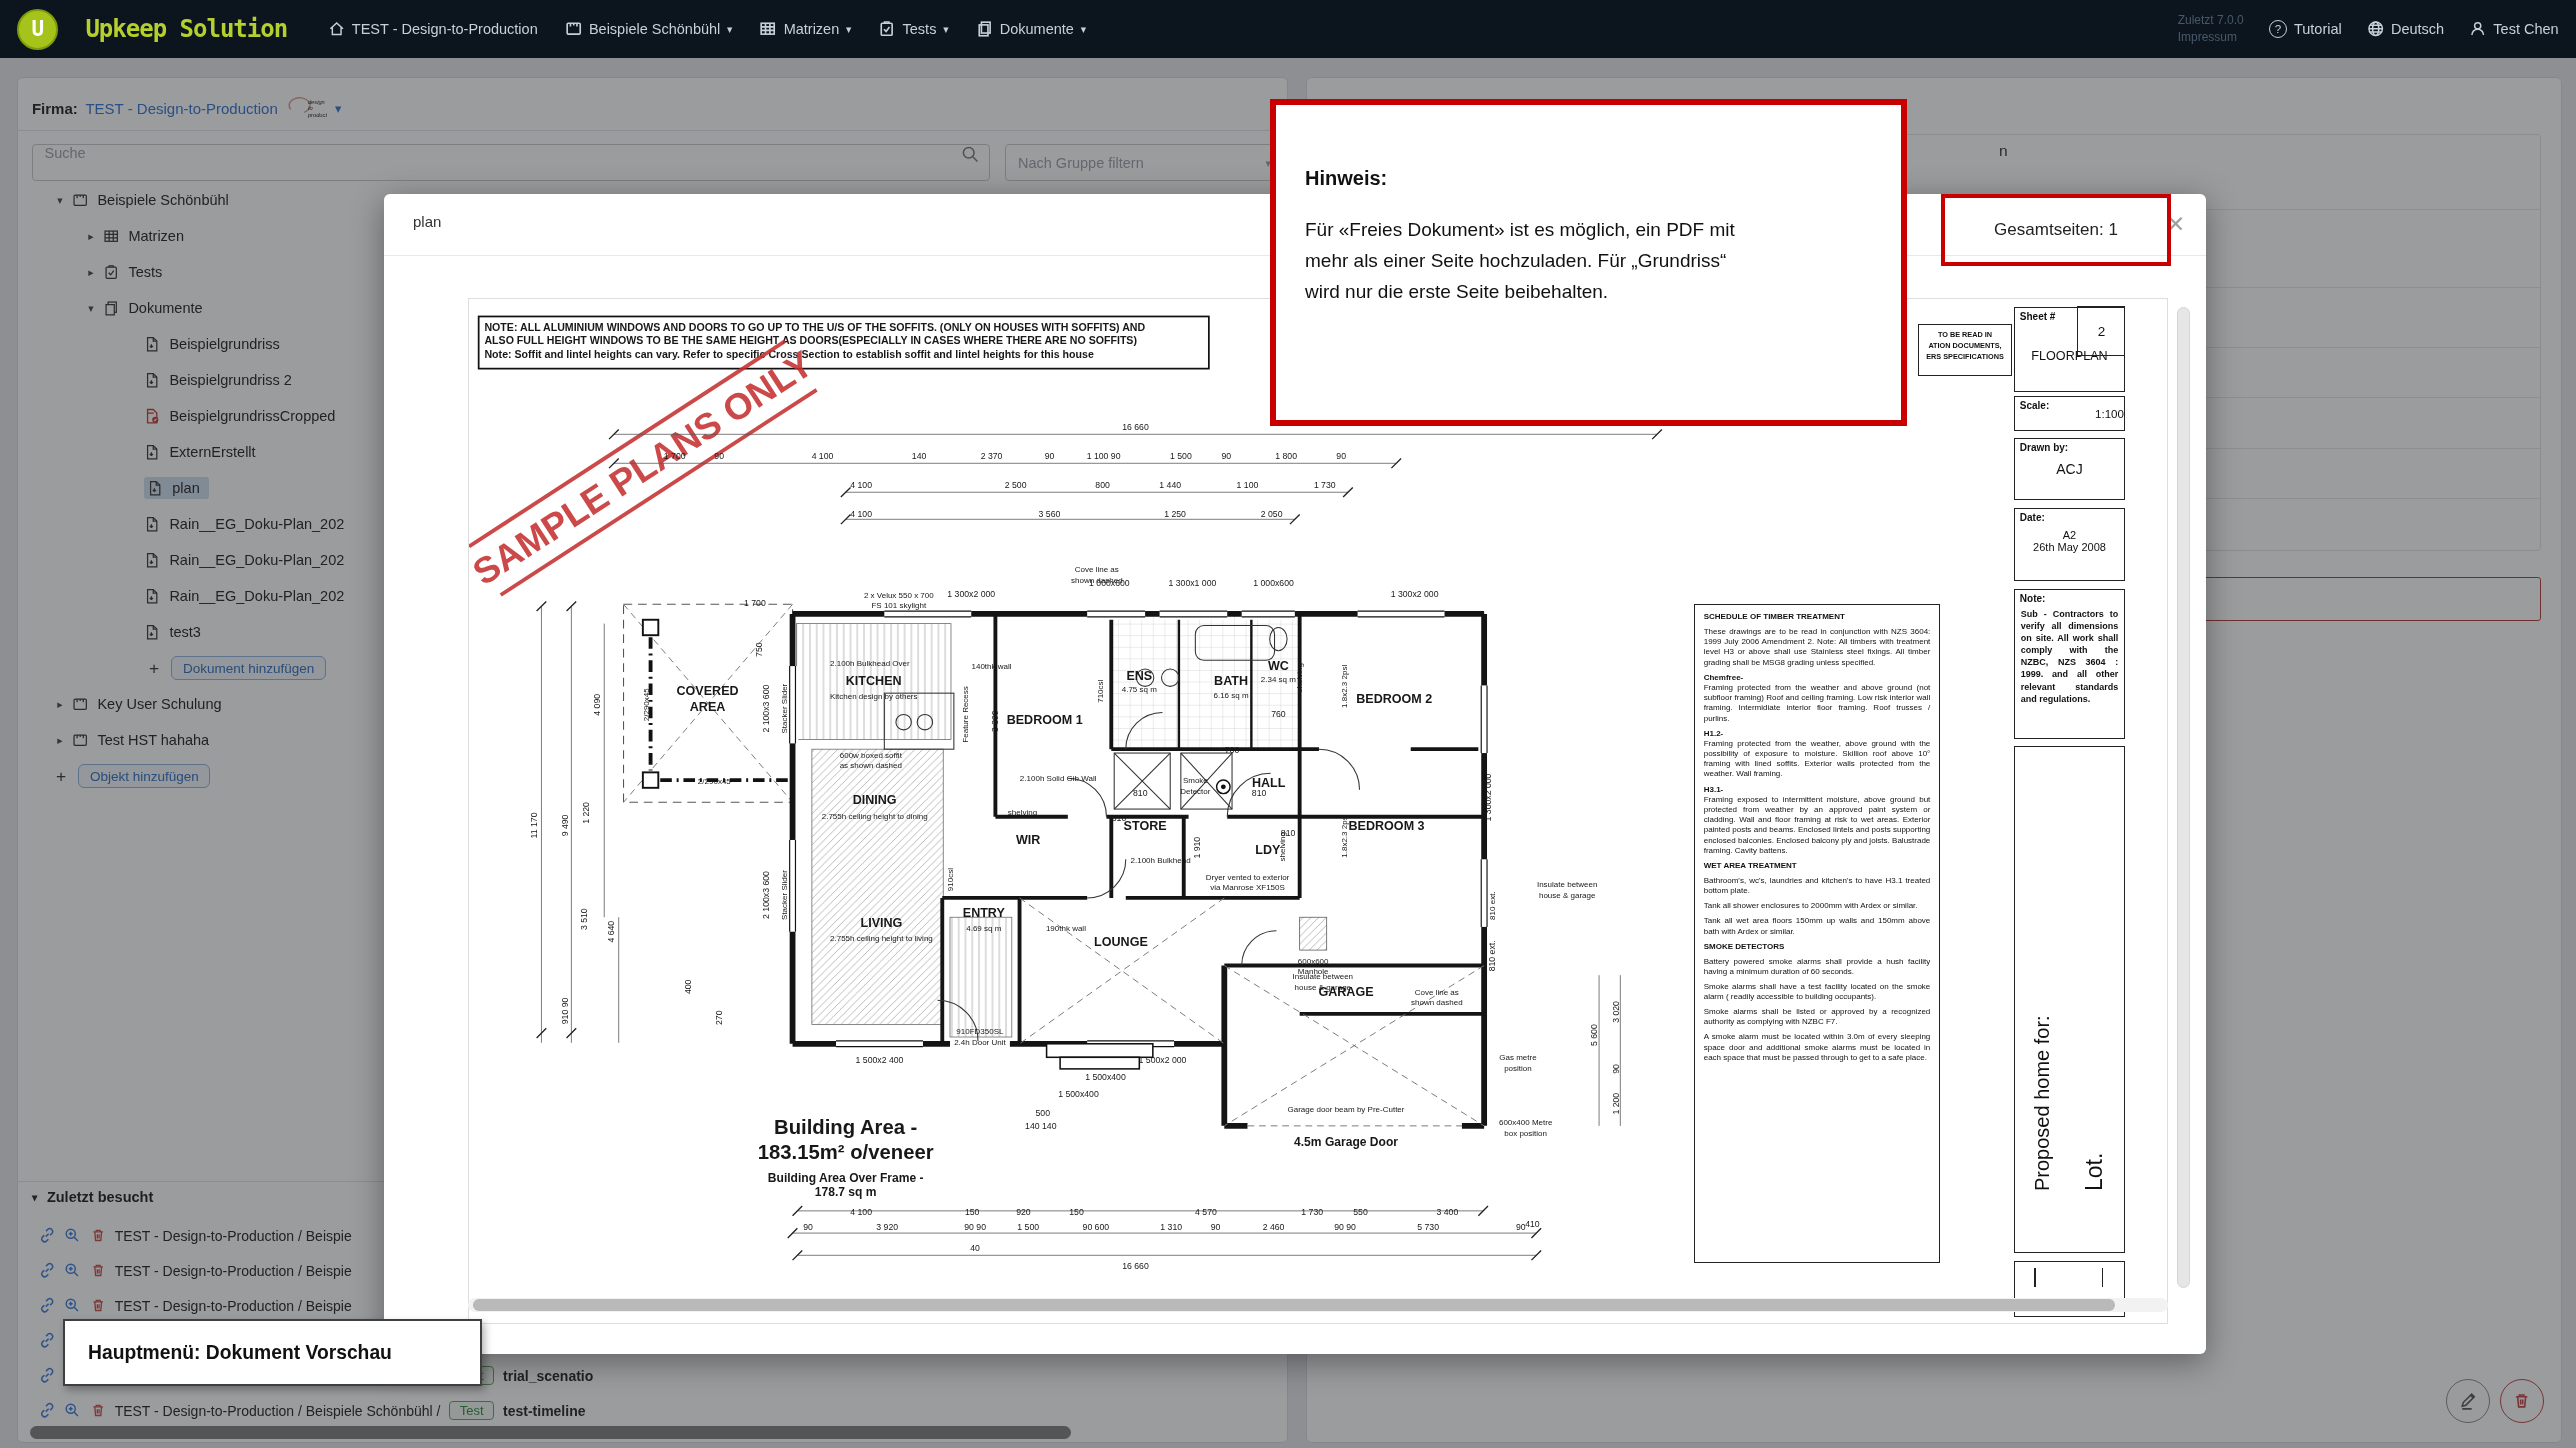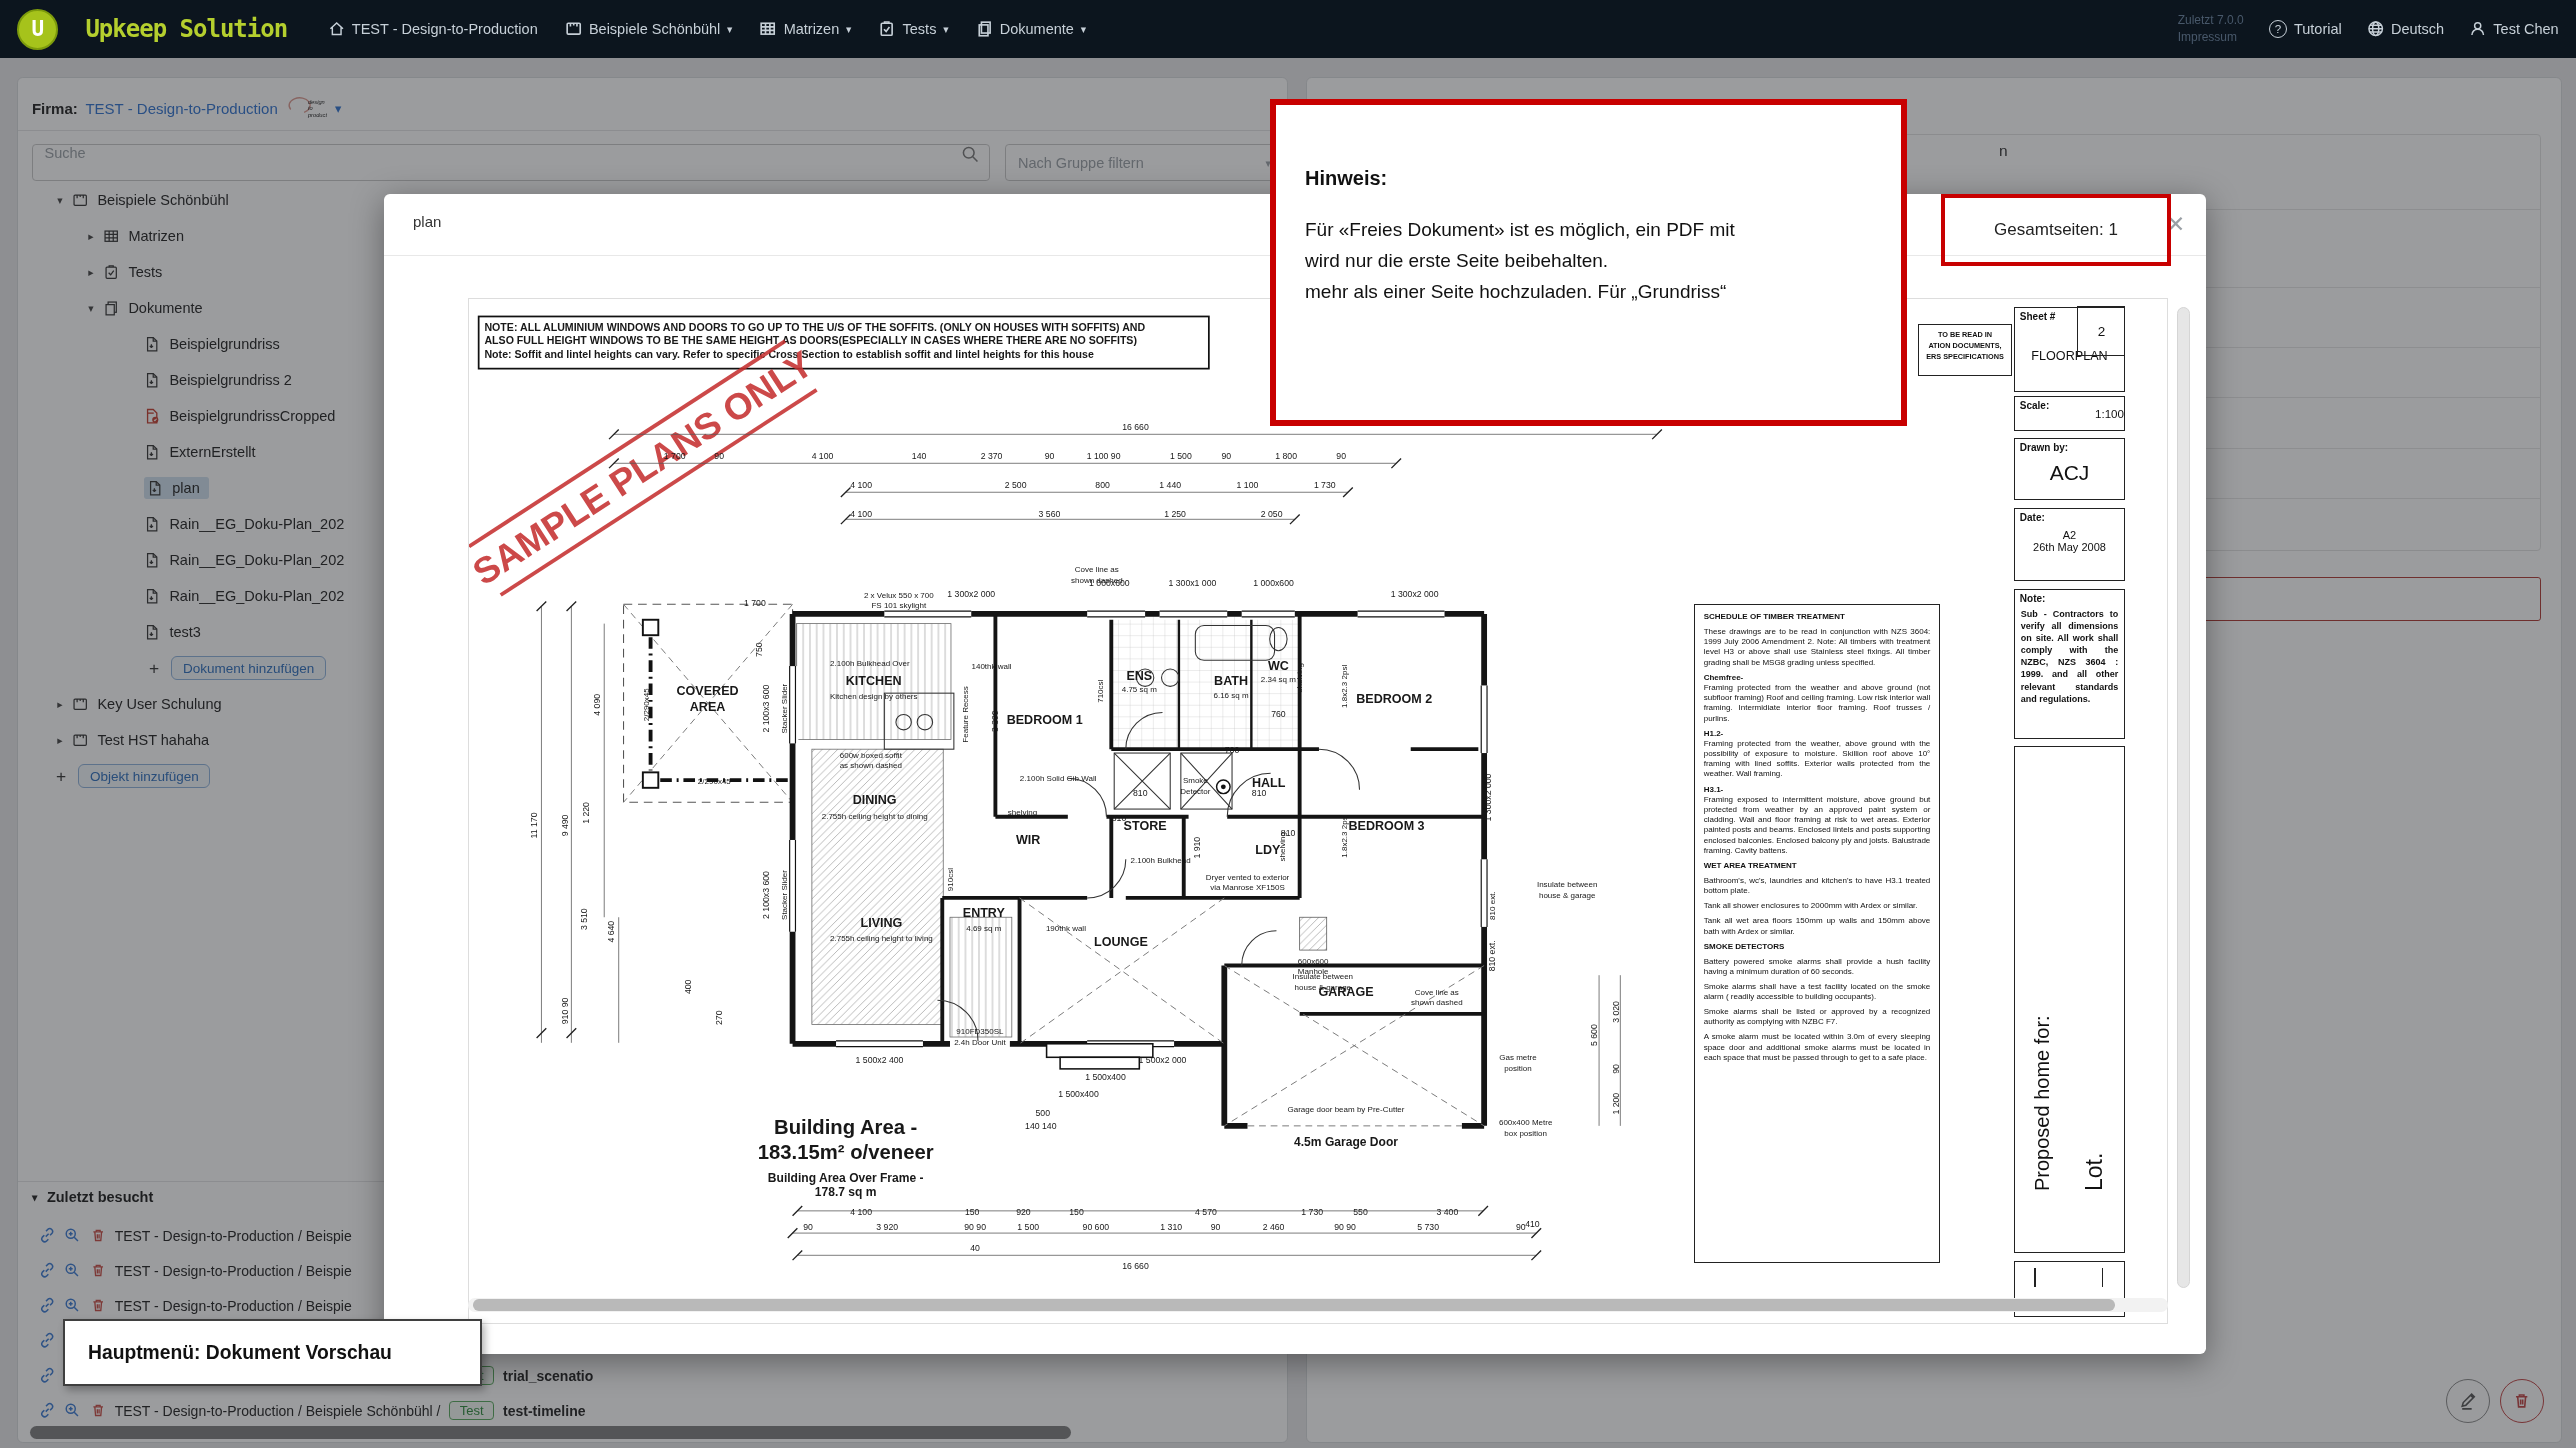--- a/index.html
+++ b/index.html
@@ -792,21 +792,21 @@
         <div class="lab">Sheet #</div>
         <div class="sheetno">2</div>
         <div class="cen" style="margin-top:27px;font-size:12.6px;">FLOORPLAN</div>
       </div>
       <div class="tb" style="top:97px;height:35px;">
         <span class="lab" style="float:left;">Scale:</span>
         <div class="cen" style="margin-top:9.7px;font-size:11.6px;text-align:right;">1:100</div>
       </div>
       <div class="tb" style="top:139px;height:62px;">
         <div class="lab">Drawn by:</div>
-        <div class="cen" style="margin-top:7.7px;font-size:21px;">ACJ</div>
+        <div class="cen" style="margin-top:7.7px;font-size:14px;">ACJ</div>
       </div>
       <div class="tb" style="top:209px;height:73px;">
         <div class="lab">Date:</div>
         <div class="cen" style="margin-top:5.8px;font-size:11px;">A2</div>
         <div class="cen" style="font-size:11px;">26th May 2008</div>
       </div>
       <div class="tb" style="top:290px;height:150px;">
         <div class="lab">Note:</div>
         <div style="padding:3.9px 5.8px;font-size:9px;font-weight:bold;text-align:justify;line-height:1.35;">Sub - Contractors to verify all dimensions on site.  All work shall comply with the NZBC, NZS 3604 : 1999. and all other relevant standards and regulations.</div>
       </div>
@@ -827,22 +827,22 @@
   </div>
 
   <div class="gesamt">
     <span>Gesamtseiten: 1</span>
   </div>
 
   <div class="hinweis">
     <div class="ht">Hinweis:</div>
     <div class="hb">
       <div>Für «Freies Dokument» ist es möglich, ein PDF mit</div>
+      <div>mehr als einer Seite hochzuladen. Für „Grundriss“</div>
       <div>wird nur die erste Seite beibehalten.</div>
-      <div>mehr als einer Seite hochzuladen. Für „Grundriss“</div>
     </div>
   </div>
 
   <div class="menulabel">
     <span>Hauptmenü: Dokument Vorschau</span>
   </div>
 
 </div>
 
 

